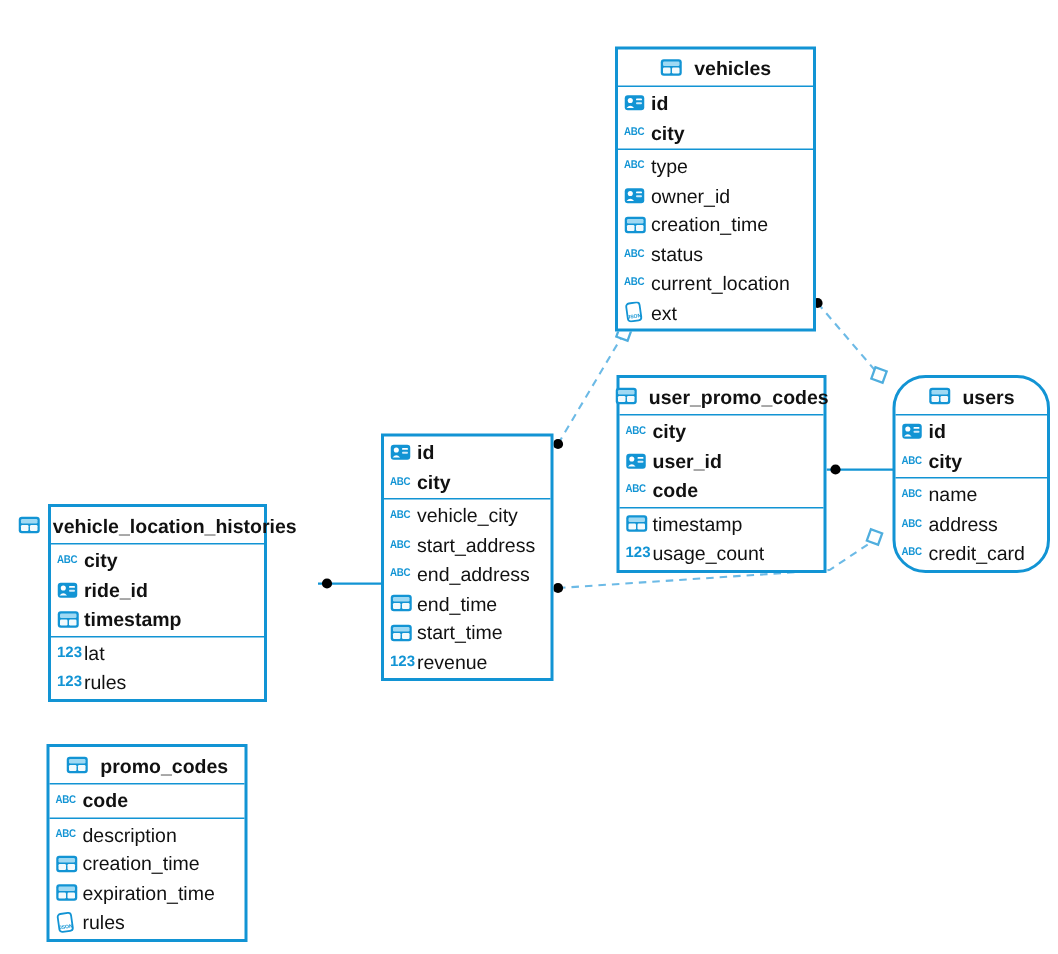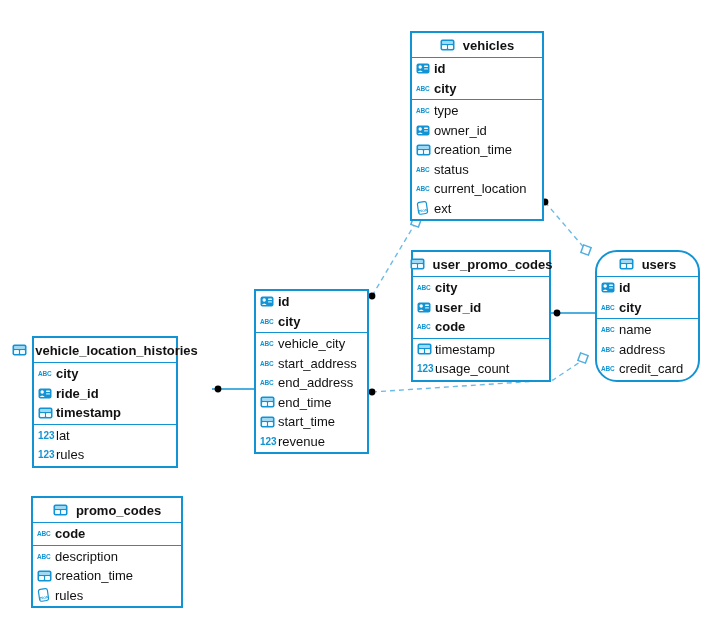--- a/index.html
+++ b/index.html
@@ -405,21 +405,21 @@
             <span class="col-label">lat</span>
           </div>
           <div class="row">
             <span class="icon">
               <span class="icon-num">123</span>
             </span>
             <span class="col-label">rules</span>
           </div>
         </div>
       </div>
-      <div class="table" style="left: 31px; top: 496px; width: 152px;">
+      <div class="table" style="left: 31px; top: 496px; width: 134px;">
         <div class="table-header">
           <span class="icon">
             <svg width="15" height="12" viewBox="0 0 15 12">
               <rect x="0.5" y="0.5" width="14" height="11" rx="2" fill="#1294d4"></rect>
               <rect x="2" y="2" width="11" height="3" rx="0.8" fill="#9fd9f3"></rect>
               <rect x="2" y="6" width="5" height="4" rx="0.8" fill="#fff" opacity="0.95"></rect>
               <rect x="8" y="6" width="5" height="4" rx="0.8" fill="#fff" opacity="0.95"></rect>
             </svg>
           </span>
           <span class="table-title">promo_codes</span>
@@ -445,20 +445,31 @@
                 <rect x="0.5" y="0.5" width="14" height="11" rx="2" fill="#1294d4"></rect>
                 <rect x="2" y="2" width="11" height="3" rx="0.8" fill="#9fd9f3"></rect>
                 <rect x="2" y="6" width="5" height="4" rx="0.8" fill="#fff" opacity="0.95"></rect>
                 <rect x="8" y="6" width="5" height="4" rx="0.8" fill="#fff" opacity="0.95"></rect>
               </svg>
             </span>
             <span class="col-label">creation_time</span>
           </div>
           <div class="row">
             <span class="icon">
+              <svg width="15" height="12" viewBox="0 0 15 12">
+                <rect x="0.5" y="0.5" width="14" height="11" rx="2" fill="#1294d4"></rect>
+                <rect x="2" y="2" width="11" height="3" rx="0.8" fill="#9fd9f3"></rect>
+                <rect x="2" y="6" width="5" height="4" rx="0.8" fill="#fff" opacity="0.95"></rect>
+                <rect x="8" y="6" width="5" height="4" rx="0.8" fill="#fff" opacity="0.95"></rect>
+              </svg>
+            </span>
+            <span class="col-label">expiration_time</span>
+          </div>
+          <div class="row">
+            <span class="icon">
               <svg width="13" height="14" viewBox="0 0 13 14">
                 <g transform="rotate(-8 6 7)">
                   <rect x="2" y="1" width="9" height="12" rx="2" fill="#fff" stroke="#1294d4" stroke-width="1.2"></rect>
                   <text x="6.5" y="11" text-anchor="middle" font-size="3.4" font-weight="700" fill="#1294d4" font-family="Liberation Sans, sans-serif">JSON</text>
                 </g>
               </svg>
             </span>
             <span class="col-label">rules</span>
           </div>
         </div>

